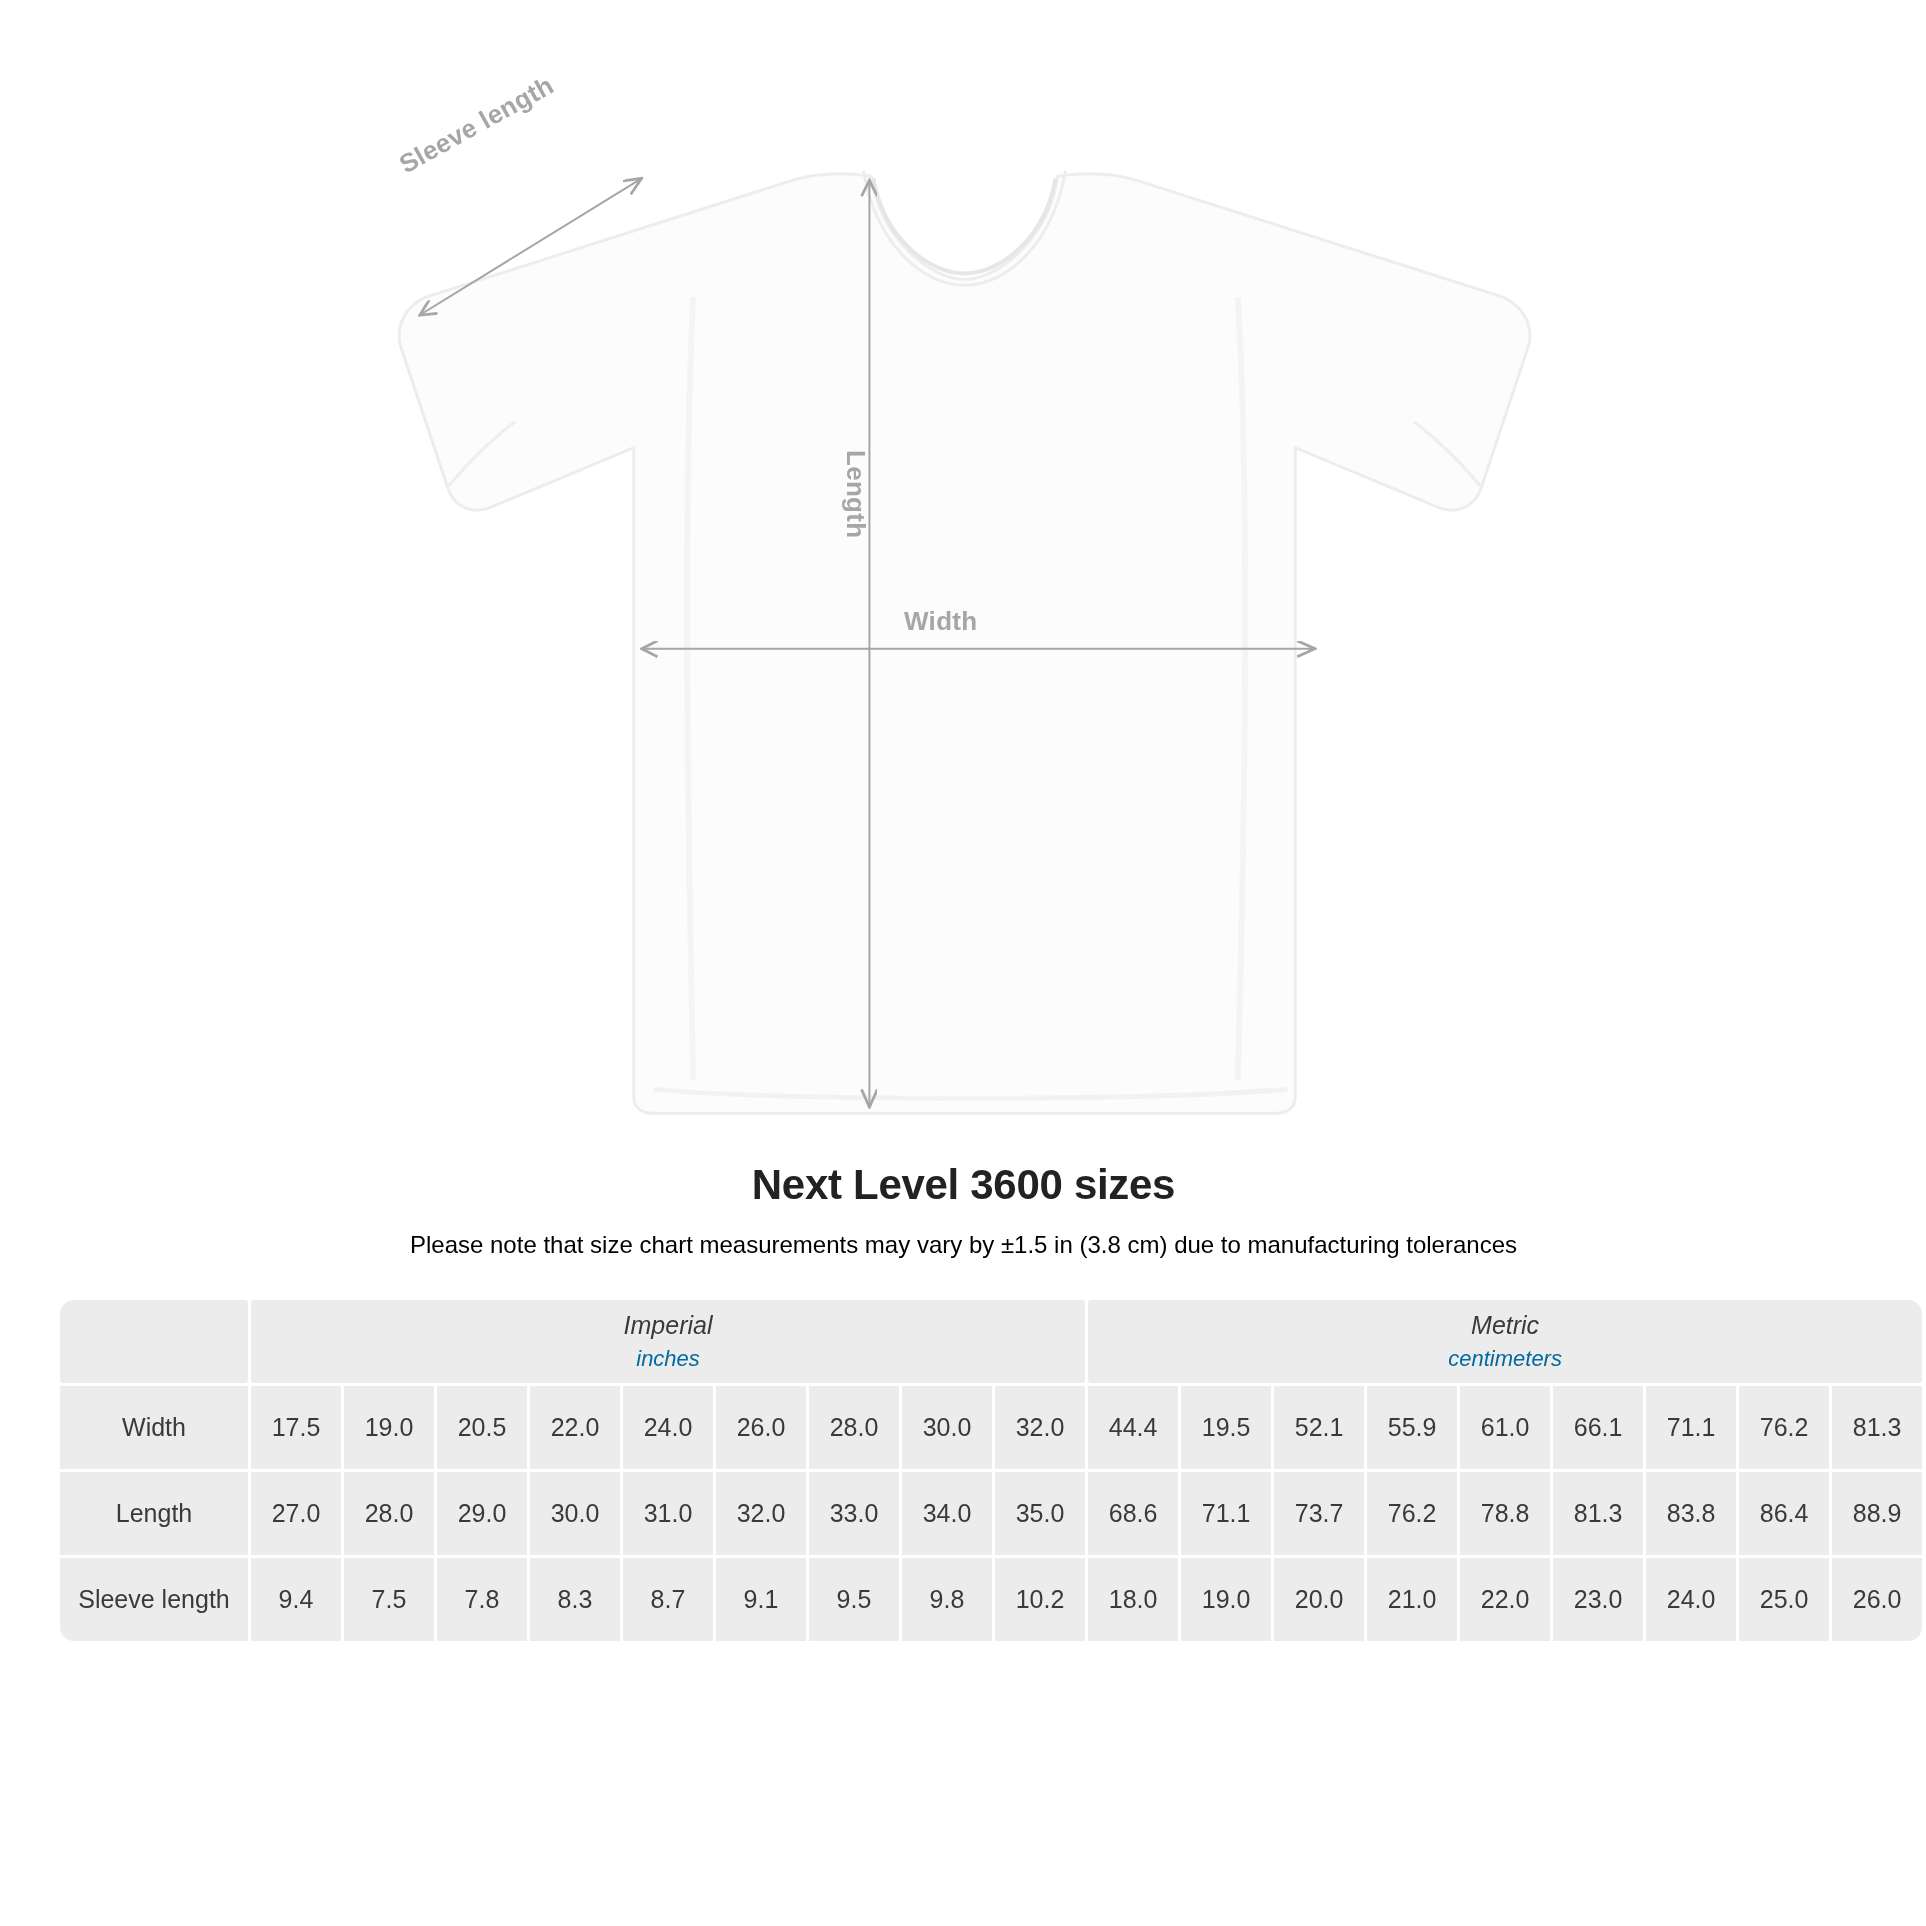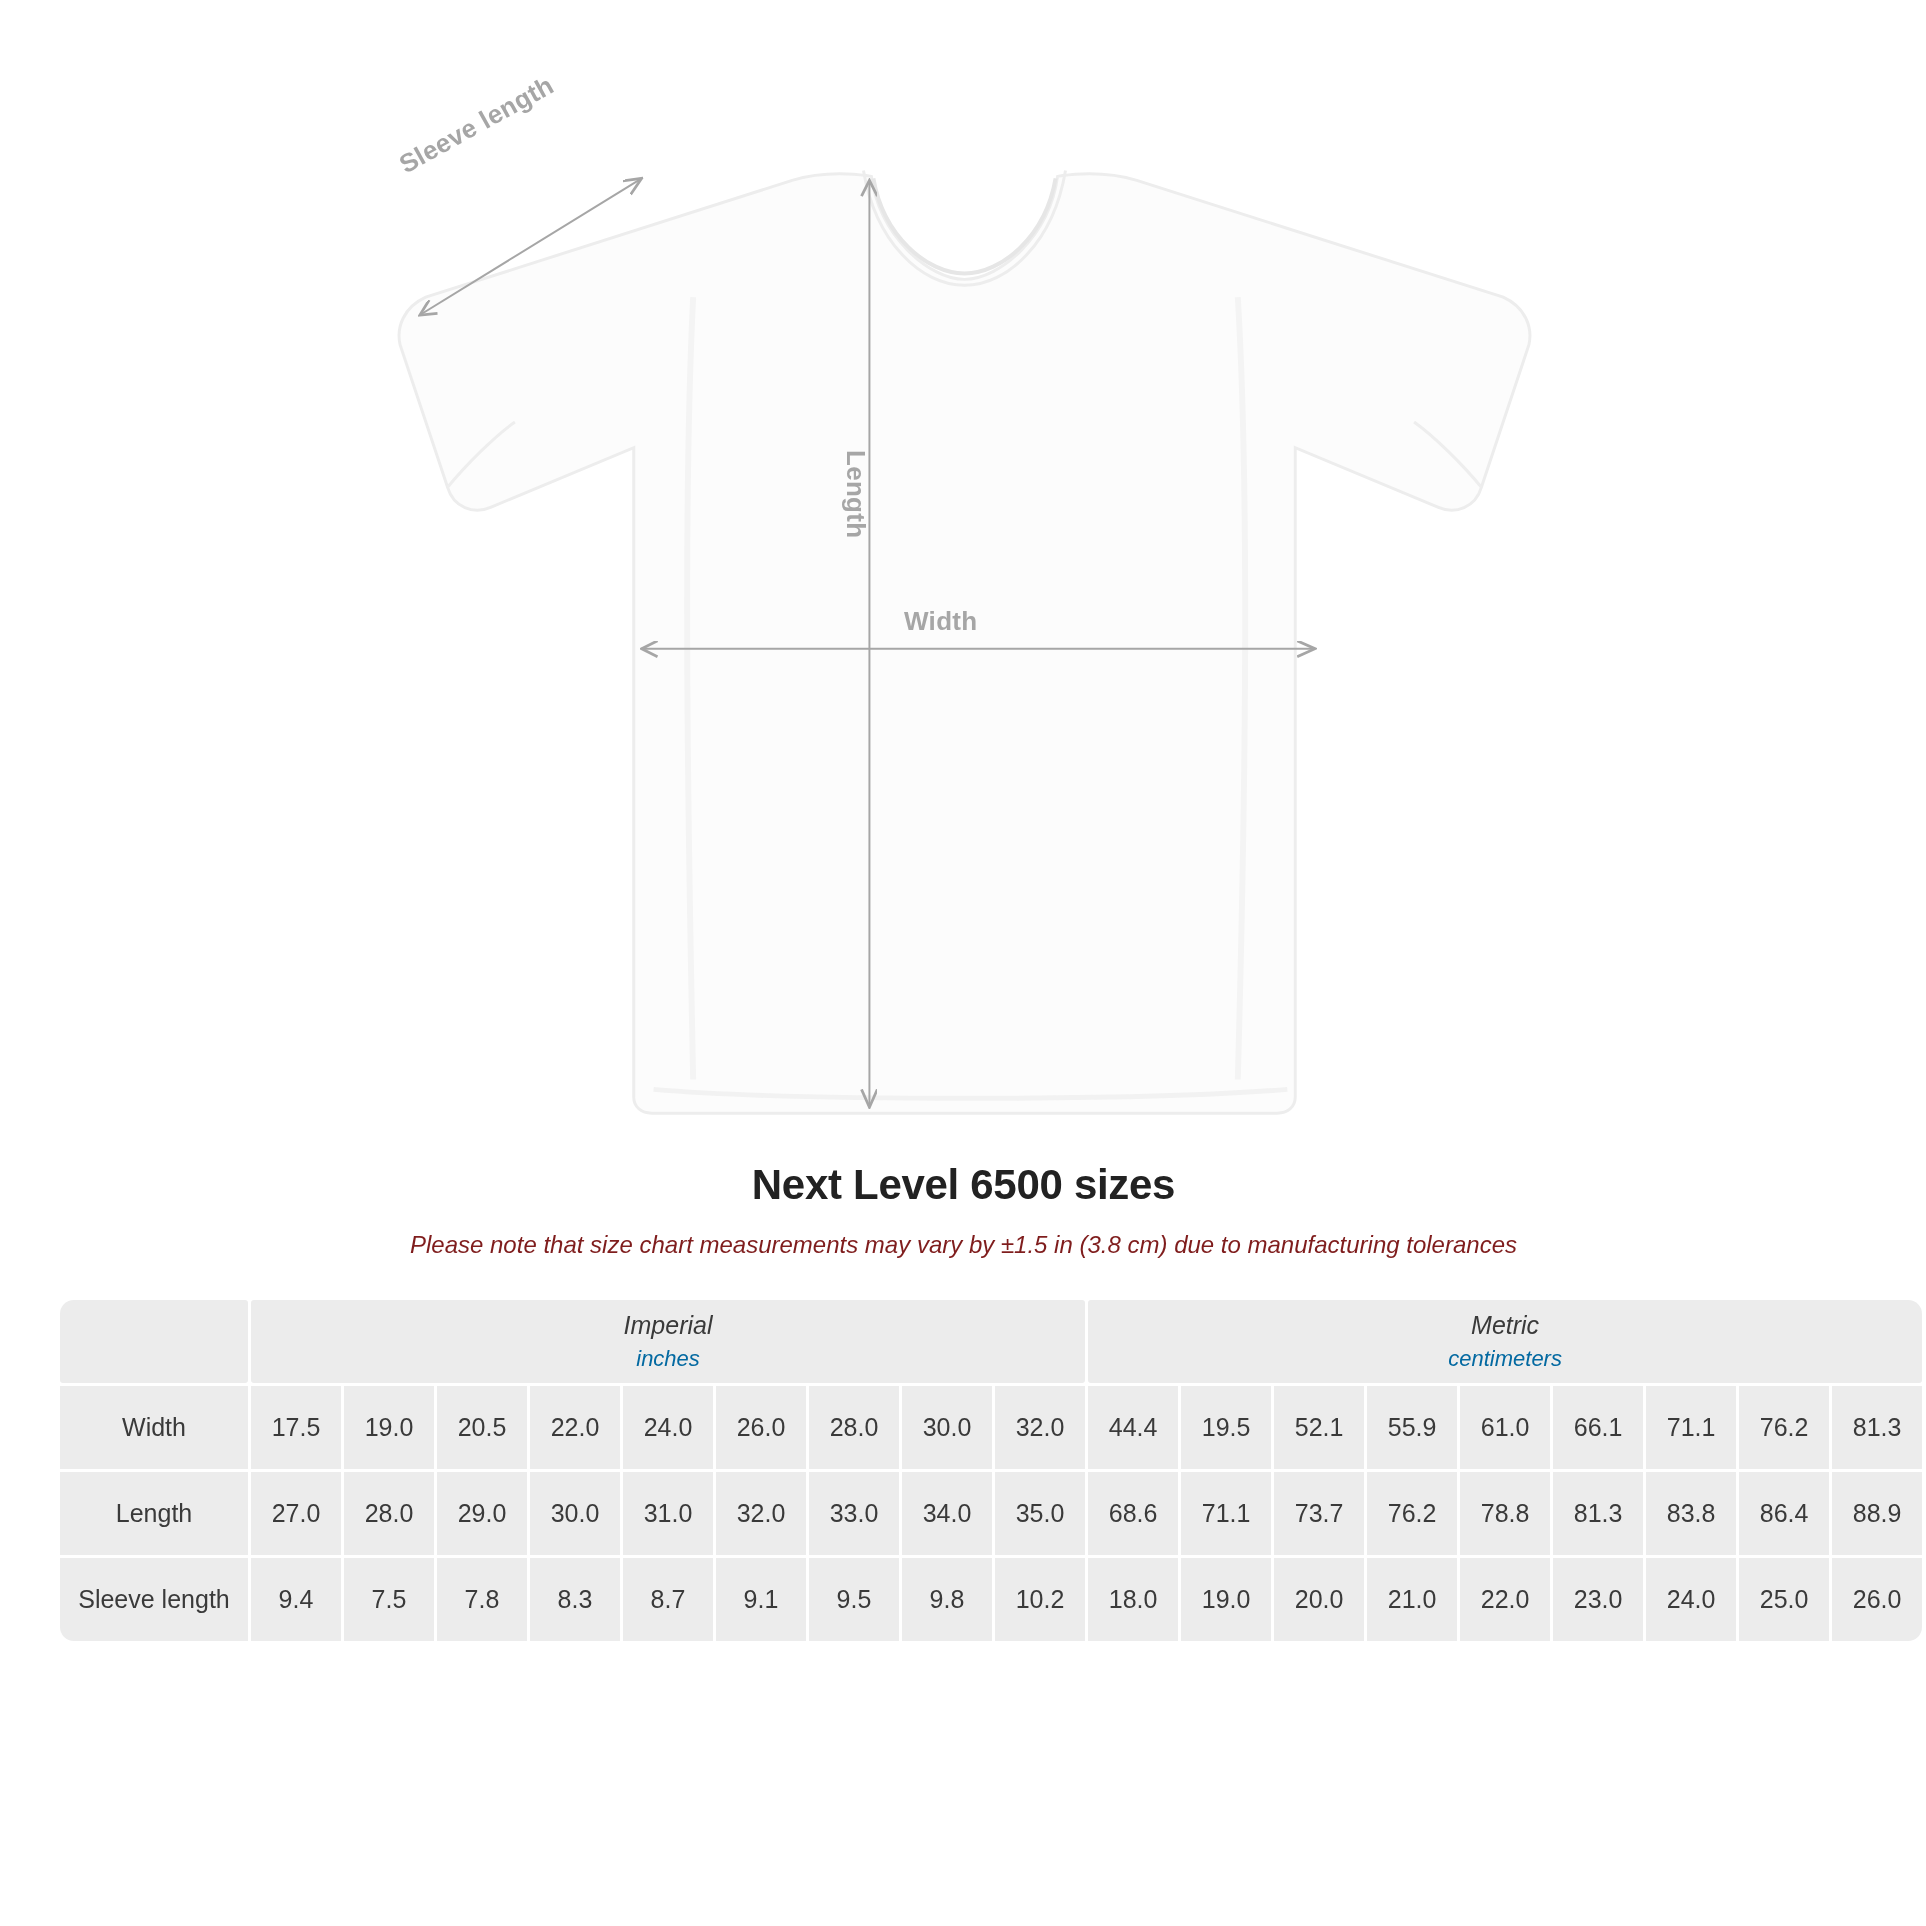--- a/index.html
+++ b/index.html
@@ -66,22 +66,21 @@
     margin-top: 22px;
   }
   .chart-title {
     font-size: 42px;
     font-weight: bold;
     color: #222222;
     letter-spacing: -0.3px;
   }
   .chart-note {
     font-size: 24px;
-    font-style: italic;
-    color: #7f1d1d;
+    color: #000000;
     margin-top: 22px;
   }
 
   
   .table-wrap {
     margin: 38px 57px 0 57px;
   }
   table.size-table {
     border-collapse: separate;
     border-spacing: 3px;
@@ -190,21 +189,21 @@
 
     <line x1="424" y1="318" x2="648" y2="180" stroke="#a6a6a6" stroke-width="2" marker-start="url(#arrTail)" marker-end="url(#arrHead)"></line>
   </svg>
 
   <div class="dim-label sleeve">Sleeve length</div>
   <div class="dim-label length">Length</div>
   <div class="dim-label width">Width</div>
 </div>
 
 <div class="title-block">
-  <div class="chart-title">Next Level 6500 sizes</div>
+  <div class="chart-title">Next Level 3600 sizes</div>
   <div class="chart-note">Please note that size chart measurements may vary by ±1.5 in (3.8 cm) due to manufacturing tolerances</div>
 </div>
 
 <div class="table-wrap">
   <table class="size-table">
     <colgroup id="colgroup">
         <col style="width: 188px;">
         <col style="width: 90px;">
         <col style="width: 90px;">
         <col style="width: 90px;">

